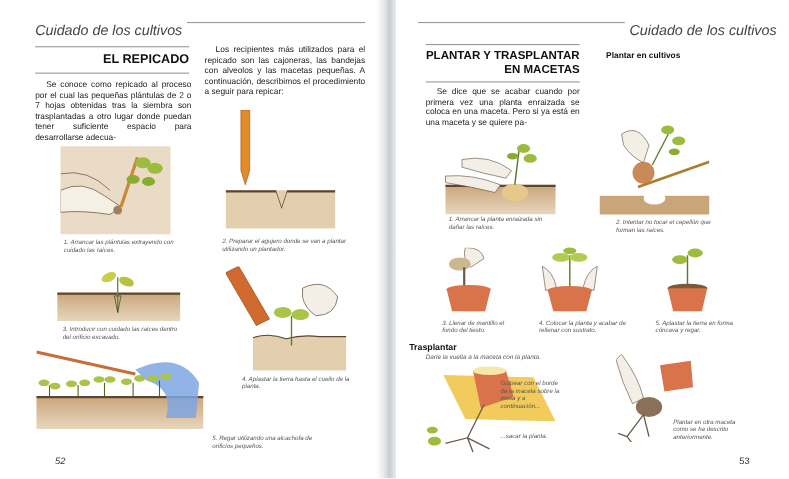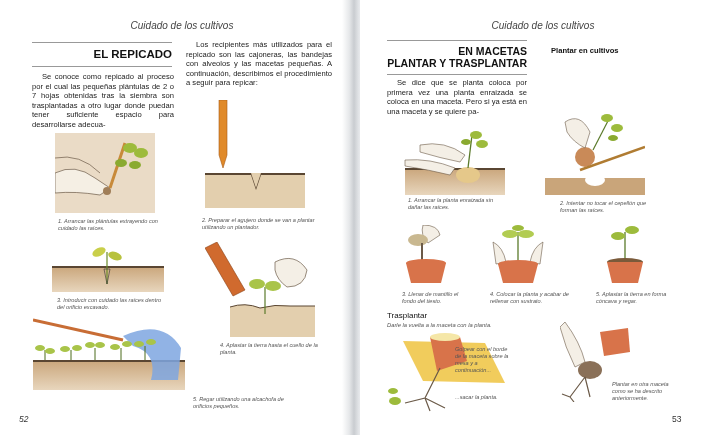--- a/index.html
+++ b/index.html
@@ -6,21 +6,21 @@
   html, body { width: 717px; height: 435px; overflow: hidden; background: #fff; }
   body { font-family: "Liberation Sans", sans-serif; color: #222; position: relative; }
 
   .spread { position: absolute; left: 0; top: 0; width: 717px; height: 435px; background: #fff; }
   .page { position: absolute; top: 0; height: 435px; background: #fff; }
   .page-left { left: 0; width: 348px; }
   .page-right { left: 360px; width: 357px; }
   .gutter { position: absolute; left: 342px; top: 0; width: 24px; height: 435px;
     background: linear-gradient(to right, #fff 0%, #e6e8ea 30%, #c9ccd0 50%, #e3e5e8 70%, #fff 100%); }
 
-  .running-head { position: absolute; top: 20px; font-style: italic; font-size: 10px; color: #444; display: flex; align-items: center; flex-direction: column; }
+  .running-head { position: absolute; top: 20px; font-style: italic; font-size: 13px; color: #444; display: flex; align-items: flex-start; }
   .running-head .rule { height: 1px; background: #999; }
   .rh-left { left: 32px; width: 300px; }
   .rh-left .rule { flex: 1; margin-left: 4px; }
   .rh-right { left: 20px; width: 326px; justify-content: flex-end; }
   .rh-right .rule { flex: 1; margin-right: 4px; }
 
   .section-title { position: absolute; text-align: right; font-weight: bold; color: #111; border-top: 1.5px solid #999; border-bottom: 1.5px solid #999; }
   .title-left { left: 32px; top: 42px; width: 140px; font-size: 11.5px; padding: 5px 0 6px; }
   .title-right { left: 27px; top: 40px; width: 140px; font-size: 10.5px; line-height: 12px; padding: 4px 0 5px; }
 
@@ -32,21 +32,21 @@
   .bt-r2 { left: 181px; top: 40px; width: 148px; }
   .subhead { font-weight: bold; color: #111; margin-top: 6px; text-indent: 10px; }
 
   .caption { position: absolute; font-style: italic; font-size: 5.6px; line-height: 7px; color: #555; }
   .page-number { position: absolute; top: 414px; font-size: 8.5px; color: #333; }
 
   .illus { position: absolute; overflow: hidden; }
   .soil { position: absolute; background: linear-gradient(to bottom, #c9a57a, #e8d6bd); }
   .ground-line { position: absolute; height: 1.5px; background: #5a4632; }
 
-  .trasplantar-head { position: absolute; left: 27px; top: 311px; font-size: 8px; font-weight: normal; color: #111; }
+  .trasplantar-head { position: absolute; left: 12px; top: 311px; font-size: 8px; font-weight: bold; color: #111; }
   .trasplantar-sub { position: absolute; left: 27px; top: 322px; font-size: 5.8px; font-style: italic; color: #555; }
 </style>
 </head>
 <body>
 
 <div class="spread">
 
   <div class="page page-left">
     <div class="running-head rh-left">
       <span>Cuidado de los cultivos</span>
@@ -132,38 +132,38 @@
             <ellipse cx="67" cy="27" rx="5" ry="3"></ellipse>
           <ellipse cx="82" cy="29" rx="5" ry="3"></ellipse>
             <ellipse cx="94" cy="26" rx="5" ry="3"></ellipse>
           <ellipse cx="106" cy="26" rx="5" ry="3"></ellipse>
             <ellipse cx="118" cy="24" rx="5" ry="3"></ellipse>
         </g>
       </svg>
     </div>
     <div class="caption" style="left:193px;top:396px;width:110px;">5. Regar utilizando una alcachofa de orificios pequeños.</div>
 
-    <div class="page-number" style="left:19px;font-style:italic;">52</div>
+    <div class="page-number" style="left:50px;font-style:italic;">52</div>
   </div>
 
   <div class="gutter"></div>
 
   <div class="page page-right">
     <div class="running-head rh-right">
       <span class="rule"></span>
       <span>Cuidado de los cultivos</span>
     </div>
 
     <div class="section-title title-right">
+      <div>PLANTAR Y TRASPLANTAR</div>
       <div>EN MACETAS</div>
-      <div>PLANTAR Y TRASPLANTAR</div>
     </div>
 
     <div class="body-text bt-r1">
-      <p>Se dice que se planta coloca por primera vez una planta enraizada se coloca en una maceta. Pero si ya está en una maceta y se quiere pa-</p>
+      <p>Se dice que se acabar cuando por primera vez una planta enraizada se coloca en una maceta. Pero si ya está en una maceta y se quiere pa-</p>
     </div>
     <div class="body-text bt-r2">
       <p class="subhead">Plantar en cultivos</p>
     </div>
 
     <div class="illus" style="left:40px;top:130px;width:110px;height:65px;">
       <div class="soil" style="left:5px;top:38px;width:100px;height:27px;"></div>
       <div class="ground-line" style="left:5px;top:38px;width:100px;"></div>
       <svg width="110" height="65" viewBox="0 0 110 65" style="position:absolute;left:0;top:0;">
         <path d="M20 15 Q45 10 65 25 L60 32 Q40 28 20 22 Z" fill="#f4efe6" stroke="#6b5a48" stroke-width="0.6"></path>

